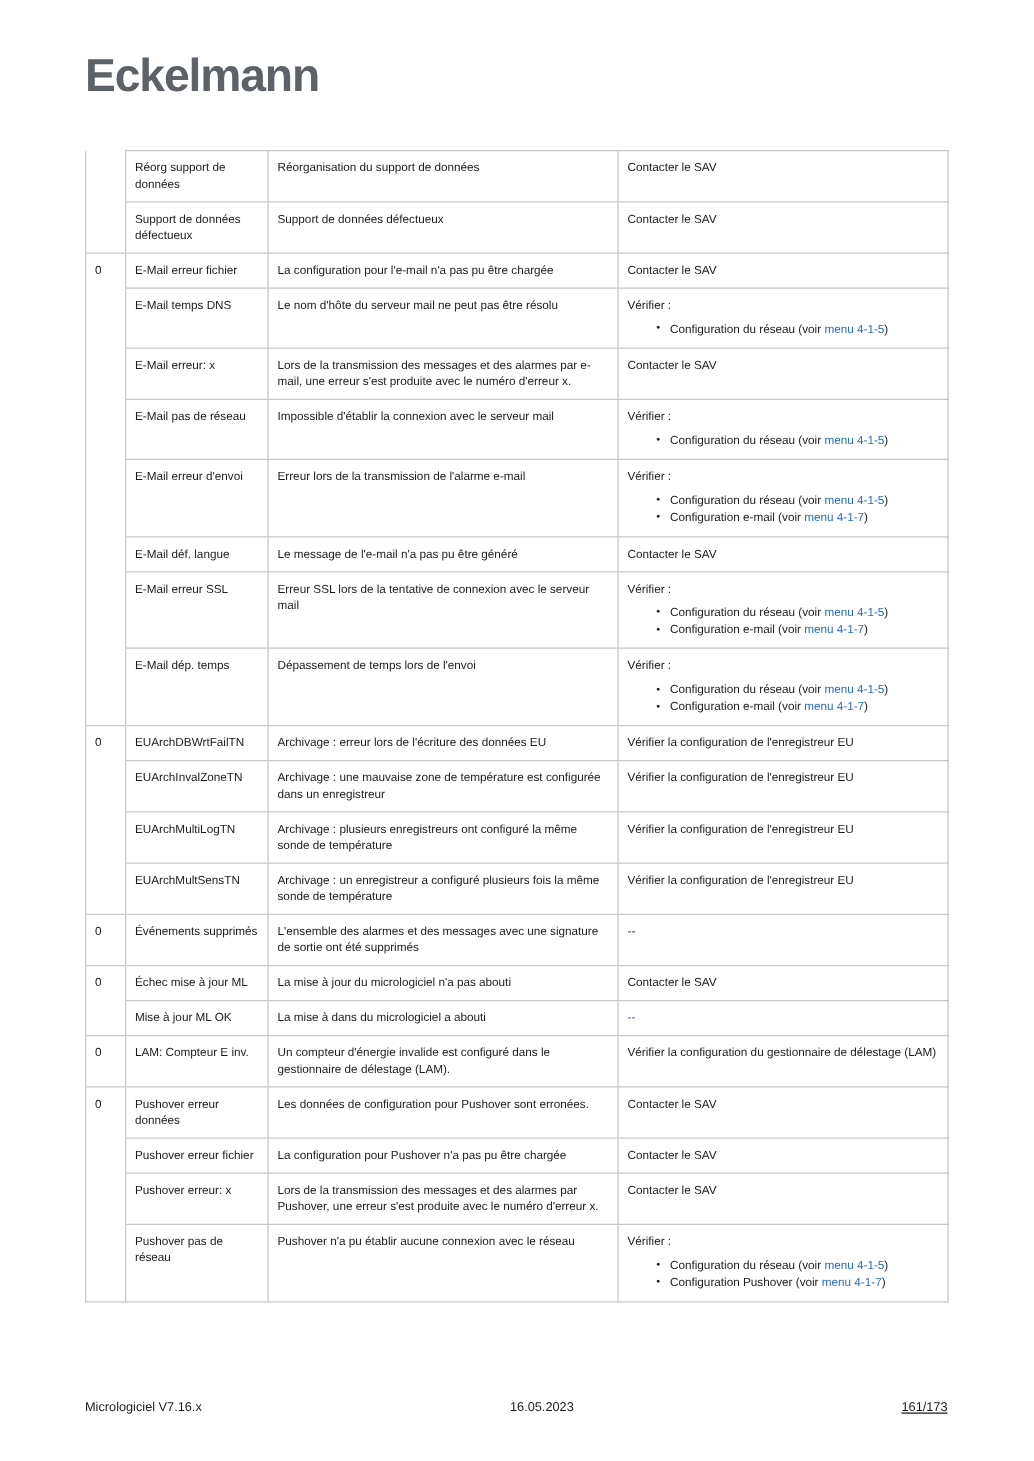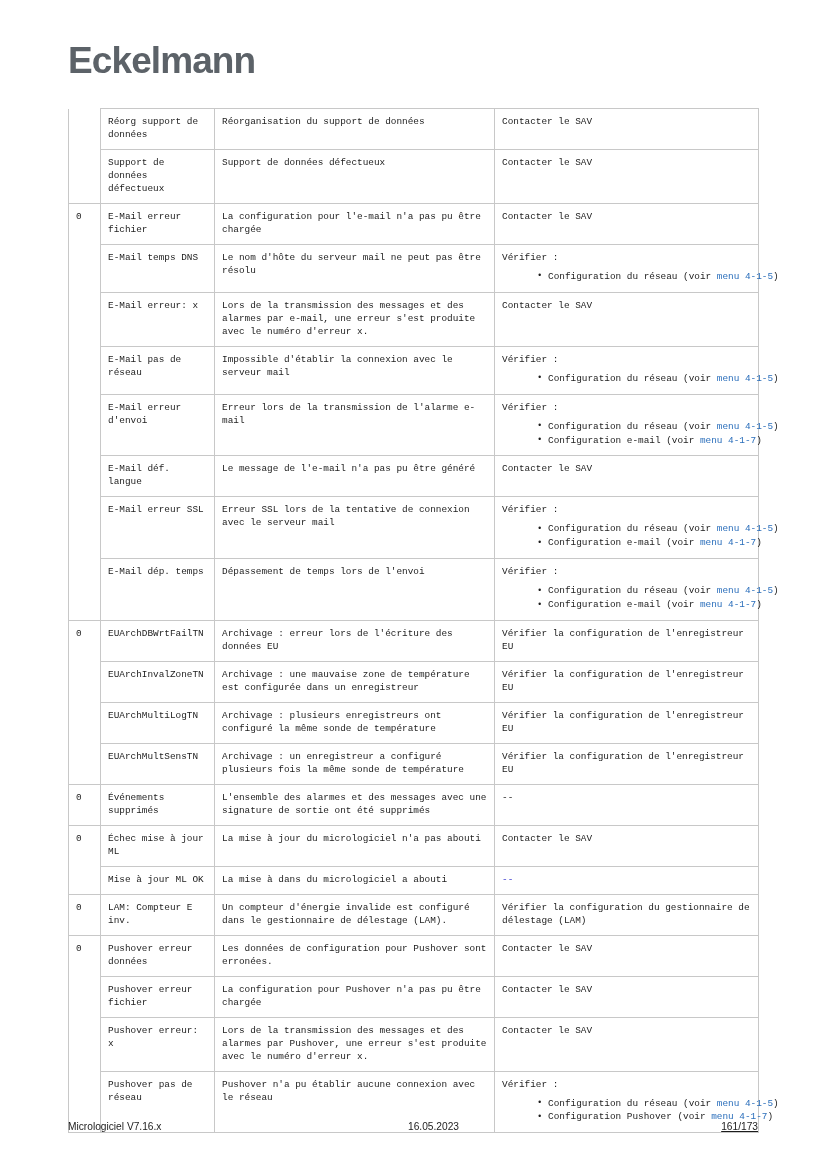--- a/index.html
+++ b/index.html
@@ -38,23 +38,22 @@
     letter-spacing: -0.9px;
     color: #5c6268;
     line-height: 50px;
     white-space: nowrap;
   }
 
   
   .table-wrap {
     position: absolute;
     left: 68px;
-    top: 108px;
+    top: 120px;
     width: 690px;
-    font-family: Liberation Mono, monospace;
   }
   table.alarm-table {
     border-collapse: collapse;
     width: 690px;
     table-layout: fixed;
     font-size: 9.4px;
     line-height: 1.38;
   }
   table.alarm-table td {
     border: 0.7px solid #c8c8c8;
@@ -88,21 +87,21 @@
   .cell-text { display: block; }
   .intro { display: block; margin: 0; }
 
   ul.bullets {
     margin: 6px 0 0 0;
     padding: 0 0 0 34px;
     list-style: none;
   }
   ul.bullets li {
     position: relative;
-    margin: 0 0 1px 12px;
+    margin: 0 0 1px 0;
     padding: 0;
     white-space: nowrap;
   }
   ul.bullets li::before {
     content: "\2022";
     position: absolute;
     left: -11px;
     top: -0.5px;
     font-size: 9px;
     color: #1c1c1c;

